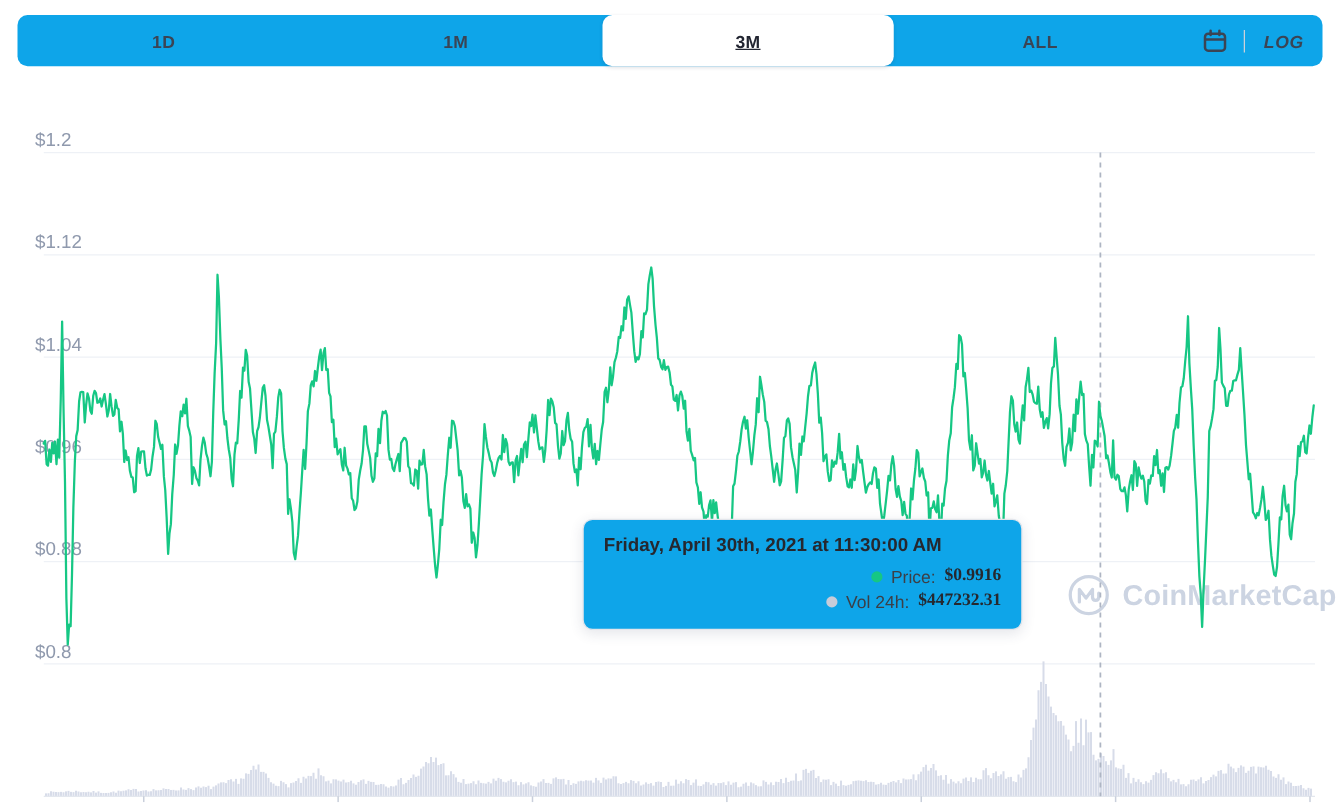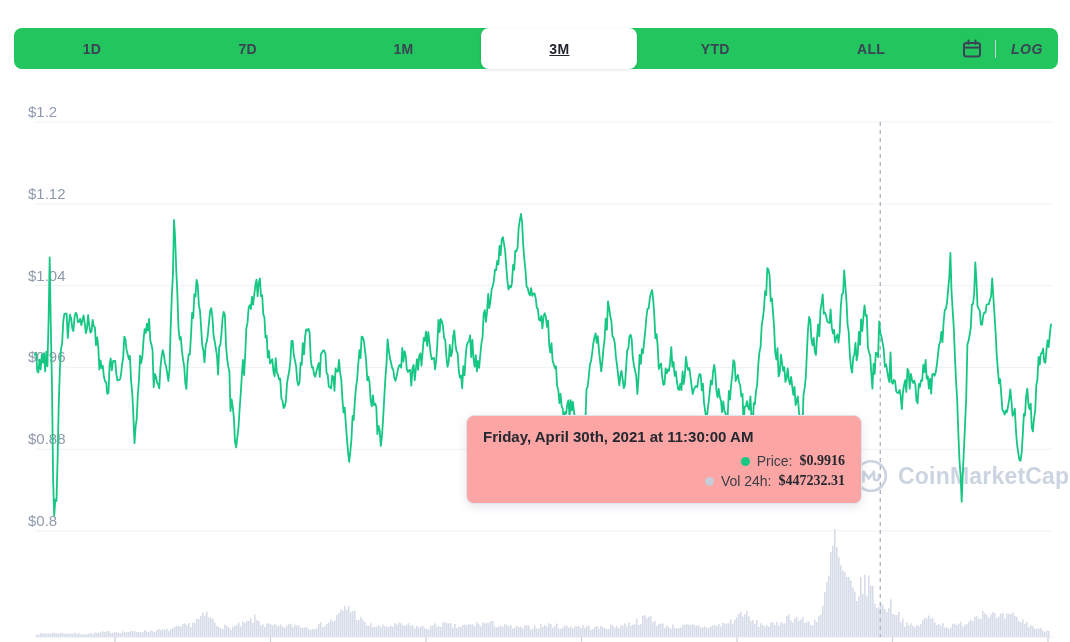--- a/index.html
+++ b/index.html
@@ -2,22 +2,22 @@
 <html><head>
 <meta charset="utf-8">
 <style>
   html,body{margin:0;padding:0;background:#ffffff;}
   .stage{
     position:relative;width:1070px;height:642px;overflow:hidden;
     font-family:"Liberation Sans",sans-serif;background:#ffffff;
   }
   
   .toolbar{
-    position:absolute;left:14px;top:28px;width:1044px;height:41px;
-    background:#22c55e;border-radius:8px;display:flex;align-items:stretch;
+    position:absolute;left:14px;top:12px;width:1044px;height:41px;
+    background:#0ea5e9;border-radius:8px;display:flex;align-items:stretch;
     padding:0;box-sizing:border-box;
   }
   .range-btn{
     flex:1 1 0;border:none;background:transparent;cursor:pointer;
     font-family:"Liberation Sans",sans-serif;font-size:14px;font-weight:700;
     color:#3b4454;border-radius:8px;letter-spacing:.3px;padding:0;
   }
   .range-btn.active{
     background:#ffffff;box-shadow:0 1px 3px rgba(24,32,56,.12);color:#222531;text-decoration:underline;
   }
@@ -35,22 +35,22 @@
   .chart-svg{position:absolute;left:0;top:0;z-index:2;}
   .chart-svg text{font-family:"Liberation Sans",sans-serif;}
   
   .watermark{
     position:absolute;left:853px;top:458px;z-index:1;display:flex;
     align-items:center;gap:9px;color:#ccd4e2;pointer-events:none;
   }
   .watermark .wm-text{font-size:23px;font-weight:700;letter-spacing:.2px;}
   
   .tooltip{
-    position:absolute;left:466px;top:415px;width:396px;box-sizing:border-box;
-    background:#fca5a5;border:1px solid #e2e5eb;border-radius:8px;z-index:5;
+    position:absolute;left:466px;top:415px;width:352px;box-sizing:border-box;
+    background:#0ea5e9;border:1px solid #e2e5eb;border-radius:8px;z-index:5;
     box-shadow:0 3px 10px rgba(50,60,90,.12);padding:12px 16px 12px 16px;
   }
   .tooltip .tt-title{font-size:15px;font-weight:700;color:#26282f;margin-bottom:6px;}
   .tt-row{display:flex;align-items:center;gap:7px;font-size:14px;color:#3c3f46;line-height:20px;justify-content:flex-end;}
   .tt-dot{width:9px;height:9px;border-radius:50%;flex:0 0 auto;}
   .tt-dot.price{background:#16c784;}
   .tt-dot.vol{background:#c7ccd9;}
   .tt-val{font-weight:700;color:#26282f;font-family:Liberation Serif, serif;}
 </style>
 </head>
@@ -595,24 +595,22 @@
       <line x1="581.5" y1="637" x2="581.5" y2="642" stroke="#c9cfdb" stroke-width="1.2"></line>
       <line x1="737" y1="637" x2="737" y2="642" stroke="#c9cfdb" stroke-width="1.2"></line>
       <line x1="892.5" y1="637" x2="892.5" y2="642" stroke="#c9cfdb" stroke-width="1.2"></line>
       <line x1="1048" y1="637" x2="1048" y2="642" stroke="#c9cfdb" stroke-width="1.2"></line>
       <line x1="880.312" y1="122" x2="880.312" y2="637" stroke="#aeb5c3" stroke-width="1.4" stroke-dasharray="4 4"></line>
       <polyline points="35.0,354.9 36.1,352.7 37.3,371.3 38.4,372.5 39.5,359.6 40.7,369.5 41.8,354.3 42.9,362.7 44.0,353.2 45.2,371.4 46.3,351.7 47.4,366.2 48.6,319.5 49.7,257.3 50.8,326.1 52.0,385.8 53.1,478.7 54.2,515.7 55.3,499.7 56.5,501.0 57.6,459.7 58.7,405.7 59.9,368.8 61.0,348.9 62.1,344.1 63.3,321.0 64.4,313.8 65.5,313.5 66.6,313.6 67.8,338.0 68.9,324.0 70.0,314.7 71.2,318.8 72.3,328.7 73.4,331.0 74.6,316.6 75.7,312.7 76.8,314.5 77.9,322.2 79.1,321.8 80.2,318.8 81.3,325.2 82.5,319.7 83.6,315.3 84.7,323.1 85.9,333.2 87.0,328.4 88.1,315.2 89.2,324.9 90.4,332.7 91.5,331.6 92.6,319.9 93.8,326.4 94.9,327.5 96.0,345.1 97.2,337.4 98.3,347.1 99.4,369.6 100.5,360.4 101.7,368.0 102.8,365.8 103.9,376.5 105.1,381.5 106.2,382.0 107.3,393.8 108.5,392.9 109.6,364.8 110.7,358.5 111.8,370.4 113.0,361.2 114.1,361.0 115.2,361.0 116.4,374.6 117.5,380.5 118.6,379.8 119.8,379.9 120.9,375.6 122.0,365.4 123.2,357.5 124.3,336.6 125.4,339.1 126.5,349.4 127.7,354.4 128.8,359.1 129.9,355.8 131.1,381.1 132.2,392.2 133.3,413.6 134.5,443.1 135.6,426.6 136.7,419.3 137.8,395.3 139.0,380.0 140.1,355.6 141.2,363.0 142.4,356.2 143.5,340.5 144.6,329.1 145.8,333.0 146.9,323.7 148.0,330.7 149.1,319.0 150.3,340.8 151.4,344.5 152.5,349.5 153.7,387.2 154.8,373.8 155.9,376.5 157.1,382.5 158.2,384.6 159.3,388.3 160.4,367.9 161.6,356.7 162.7,350.1 163.8,354.1 165.0,362.9 166.1,366.4 167.2,373.0 168.4,381.0 169.5,369.6 170.6,329.7 171.7,298.5 172.9,274.6 174.0,219.8 175.1,237.2 176.3,271.0 177.4,294.6 178.5,328.1 179.7,339.6 180.8,337.0 181.9,350.4 183.0,359.4 184.2,366.4 185.3,383.0 186.4,389.0 187.6,363.5 188.7,354.2 189.8,354.6 191.0,335.7 192.1,312.8 193.2,318.1 194.4,294.1 195.5,296.5 196.6,279.9 197.7,284.4 198.9,305.4 200.0,310.7 201.1,327.3 202.3,345.6 203.4,350.9 204.5,362.4 205.7,344.9 206.8,341.8 207.9,334.0 209.0,322.4 210.2,310.3 211.3,308.2 212.4,316.6 213.6,335.8 214.7,341.3 215.8,348.2 217.0,355.8 218.1,374.5 219.2,347.0 220.3,345.3 221.5,333.3 222.6,318.0 223.7,311.8 224.9,314.8 226.0,344.8 227.1,358.3 228.3,366.9 229.4,371.3 230.5,411.1 231.6,399.4 232.8,407.5 233.9,417.9 235.0,442.1 236.2,447.3 237.3,437.2 238.4,428.7 239.6,409.4 240.7,394.2 241.8,376.5 242.9,359.9 244.1,375.2 245.2,355.2 246.3,328.9 247.5,322.9 248.6,308.3 249.7,305.1 250.9,309.1 252.0,296.8 253.1,304.6 254.2,295.0 255.4,285.1 256.5,279.7 257.6,296.1 258.8,282.4 259.9,278.5 261.0,296.0 262.2,295.4 263.3,314.3 264.4,317.1 265.5,337.7 266.7,335.7 267.8,357.7 268.9,350.9 270.1,363.5 271.2,361.2 272.3,359.3 273.5,371.8 274.6,376.3 275.7,358.2 276.9,372.4 278.0,374.9 279.1,379.5 280.2,378.5 281.4,398.6 282.5,400.6 283.6,408.0 284.8,406.4 285.9,401.2 287.0,383.7 288.2,376.2 289.3,370.8 290.4,360.2 291.5,341.0 292.7,341.0 293.8,355.0 294.9,360.3 296.1,366.3 297.2,380.6 298.3,385.4 299.5,382.7 300.6,362.7 301.7,364.9 302.8,343.1 304.0,354.5 305.1,336.6 306.2,329.4 307.4,330.5 308.5,328.8 309.6,332.4 310.8,359.9 311.9,367.7 313.0,367.1 314.1,374.5 315.3,376.8 316.4,371.2 317.5,367.3 318.7,363.2 319.8,376.9 320.9,354.3 322.1,352.3 323.2,350.3 324.3,350.6 325.4,353.3 326.6,373.0 327.7,374.7 328.8,386.6 330.0,386.9 331.1,388.4 332.2,375.6 333.4,376.6 334.5,390.9 335.6,368.5 336.7,371.7 337.9,371.4 339.0,359.9 340.1,372.9 341.3,379.5 342.4,398.9 343.5,412.5 344.7,407.6 345.8,423.5 346.9,437.9 348.1,452.6 349.2,462.0 350.3,451.8 351.4,439.6 352.6,415.8 353.7,420.0 354.8,401.9 356.0,387.2 357.1,379.9 358.2,364.6 359.4,350.2 360.5,358.2 361.6,336.6 362.7,337.0 363.9,341.0 365.0,350.6 366.1,360.3 367.3,380.3 368.4,376.6 369.5,382.0 370.7,400.8 371.8,406.3 372.9,395.3 374.0,405.1 375.2,403.6 376.3,406.9 377.4,434.2 378.6,426.0 379.7,430.5 380.8,445.9 382.0,436.0 383.1,418.7 384.2,399.0 385.3,379.2 386.5,363.6 387.6,339.3 388.7,349.3 389.9,358.0 391.0,362.5 392.1,367.8 393.3,370.0 394.4,378.1 395.5,380.8 396.6,376.4 397.8,370.1 398.9,366.3 400.0,364.8 401.2,367.6 402.3,348.0 403.4,361.7 404.6,351.2 405.7,355.2 406.8,369.2 407.9,372.0 409.1,370.1 410.2,369.9 411.3,385.7 412.5,368.3 413.6,364.8 414.7,380.3 415.9,368.5 417.0,359.1 418.1,369.8 419.2,355.6 420.4,353.4 421.5,365.8 422.6,352.2 423.8,338.0 424.9,340.8 426.0,331.7 427.2,346.0 428.3,332.2 429.4,342.0 430.6,352.9 431.7,359.4 432.8,358.3 433.9,357.9 435.1,369.5 436.2,360.4 437.3,344.4 438.5,320.0 439.6,332.1 440.7,318.9 441.9,321.3 443.0,326.0 444.1,338.3 445.2,339.4 446.4,356.8 447.5,366.9 448.6,362.7 449.8,344.8 450.9,356.2 452.0,353.0 453.2,336.2 454.3,330.3 455.4,344.0 456.5,351.0 457.7,353.4 458.8,370.7 459.9,377.7 461.1,375.6 462.2,388.3 463.3,366.2 464.5,375.4 465.6,357.4 466.7,345.7 467.8,342.4 469.0,341.3 470.1,335.3 471.2,357.1 472.4,339.9 473.5,358.5 474.6,366.7 475.8,355.1 476.9,371.4 478.0,360.8 479.1,367.9 480.3,355.0 481.4,343.6 482.5,337.6 483.7,313.4 484.8,310.2 485.9,321.8 487.1,311.4 488.2,293.9 489.3,308.2 490.4,301.4 491.6,289.7 492.7,286.2 493.8,281.3 495.0,269.6 496.1,270.3 497.2,261.0 498.4,264.4 499.5,246.0 500.6,255.1 501.7,239.8 502.9,237.1 504.0,243.9 505.1,250.1 506.3,267.0 507.4,280.9 508.5,289.5 509.7,285.8 510.8,287.5 511.9,283.4 513.1,264.9 514.2,269.9 515.3,250.7 516.4,251.3 517.6,247.7 518.7,227.3 519.8,220.3 521.0,214.0 522.1,222.9 523.2,244.7 524.4,259.8 525.5,270.5 526.6,286.7 527.7,287.9 528.9,293.5 530.0,295.4 531.1,288.1 532.3,295.9 533.4,293.6 534.5,293.3 535.7,298.1 536.8,307.8 537.9,309.1 539.0,319.7 540.2,320.6 541.3,316.0 542.4,328.4 543.6,316.3 544.7,313.3 545.8,316.6 547.0,326.9 548.1,320.6 549.2,345.0 550.3,352.5 551.5,343.1 552.6,360.6 553.7,363.9 554.9,368.2 556.0,366.3 557.1,385.9 558.3,390.0 559.4,403.1 560.5,393.8 561.6,405.9 562.8,409.3 563.9,423.3 565.0,412.2 566.2,413.3 567.3,404.0 568.4,400.3 569.6,417.1 570.7,400.1 571.8,410.5 572.9,401.9 574.1,412.7 575.2,421.0 576.3,431.6 577.5,417.9 578.6,437.3 579.7,456.5 580.9,452.0 582.0,467.1 583.1,443.1 584.3,435.5 585.4,421.7 586.5,389.0 587.6,386.9 588.8,376.5 589.9,364.6 591.0,361.4 592.2,353.2 593.3,343.5 594.4,337.4 595.6,333.4 596.7,342.8 597.8,336.2 598.9,349.6 600.1,361.0 601.2,371.4 602.3,362.0 603.5,348.1 604.6,339.5 605.7,318.6 606.9,329.8 608.0,301.4 609.1,308.0 610.2,315.5 611.4,321.5 612.5,336.5 613.6,337.6 614.8,343.4 615.9,356.8 617.0,365.1 618.2,375.7 619.3,385.4 620.4,375.7 621.5,370.8 622.7,379.3 623.8,388.2 624.9,385.1 626.1,368.1 627.2,350.3 628.3,348.9 629.5,336.4 630.6,334.8 631.7,339.1 632.8,357.7 634.0,365.7 635.1,370.8 636.2,375.9 637.4,394.0 638.5,377.8 639.6,354.9 640.8,363.9 641.9,349.2 643.0,353.1 644.1,342.2 645.3,330.8 646.4,317.0 647.5,308.8 648.7,308.3 649.8,298.3 650.9,293.6 652.1,290.0 653.2,299.5 654.3,315.2 655.4,338.2 656.6,334.1 657.7,346.7 658.8,369.0 660.0,365.1 661.1,363.6 662.2,377.1 663.4,384.8 664.5,384.0 665.6,368.3 666.8,373.4 667.9,369.3 669.0,370.9 670.1,362.3 671.3,347.1 672.4,366.7 673.5,361.8 674.7,375.8 675.8,371.3 676.9,381.5 678.1,389.1 679.2,389.9 680.3,383.6 681.4,390.2 682.6,371.5 683.7,384.1 684.8,376.0 686.0,356.8 687.1,365.7 688.2,370.0 689.4,368.0 690.5,377.3 691.6,385.8 692.7,394.1 693.9,389.5 695.0,387.3 696.1,385.9 697.3,387.2 698.4,378.6 699.5,373.9 700.7,374.9 701.8,390.3 702.9,383.6 704.0,402.8 705.2,411.4 706.3,419.5 707.4,412.6 708.6,402.3 709.7,392.5 710.8,380.7 712.0,384.4 713.1,371.5 714.2,365.0 715.3,372.7 716.5,391.2 717.6,397.4 718.7,388.9 719.9,397.3 721.0,400.8 722.1,412.1 723.3,401.5 724.4,411.0 725.5,412.7 726.6,429.2 727.8,413.0 728.9,390.8 730.0,399.5 731.2,384.0 732.3,374.8 733.4,360.1 734.6,362.5 735.7,381.1 736.8,377.6 737.9,374.8 739.1,382.3 740.2,385.2 741.3,396.4 742.5,393.9 743.6,425.5 744.7,406.6 745.9,406.3 747.0,401.1 748.1,407.2 749.3,409.8 750.4,396.3 751.5,416.9 752.6,430.0 753.8,403.0 754.9,404.4 756.0,391.0 757.2,384.6 758.3,364.3 759.4,352.3 760.6,346.6 761.7,325.8 762.8,318.6 763.9,309.7 765.1,291.1 766.2,295.1 767.3,268.1 768.5,269.6 769.6,275.6 770.7,301.1 771.9,298.4 773.0,312.1 774.1,326.8 775.2,352.2 776.4,359.6 777.5,348.2 778.6,376.4 779.8,372.5 780.9,354.6 782.0,362.4 783.2,370.9 784.3,367.2 785.4,381.9 786.5,378.3 787.7,368.4 788.8,379.7 789.9,384.4 791.1,376.8 792.2,386.1 793.3,394.9 794.5,387.0 795.6,405.1 796.7,400.9 797.8,396.3 799.0,412.4 800.1,419.6 801.2,430.1 802.4,428.7 803.5,394.9 804.6,388.4 805.8,377.0 806.9,352.9 808.0,329.5 809.1,317.0 810.3,320.4 811.4,339.2 812.5,345.3 813.7,338.0 814.8,351.7 815.9,354.9 817.1,336.8 818.2,324.3 819.3,336.3 820.5,309.6 821.6,303.3 822.7,294.3 823.8,313.6 825.0,312.5 826.1,315.6 827.2,321.4 828.4,322.6 829.5,323.0 830.6,309.3 831.8,327.4 832.9,333.4 834.0,329.8 835.1,342.3 836.3,337.4 837.4,334.5 838.5,342.7 839.7,331.3 840.8,306.6 841.9,294.4 843.1,293.1 844.2,270.3 845.3,285.5 846.4,299.6 847.6,324.6 848.7,331.7 849.8,354.2 851.0,367.5 852.1,372.6 853.2,357.5 854.4,354.2 855.5,342.8 856.6,360.3 857.7,354.3 858.9,331.8 860.0,344.9 861.1,319.5 862.3,331.0 863.4,317.1 864.5,305.3 865.7,316.0 866.8,315.1 867.9,347.2 869.0,352.3 870.2,355.3 871.3,373.2 872.4,388.6 873.6,363.9 874.7,374.0 875.8,352.6 877.0,353.5 878.1,357.2 879.2,321.4 880.3,332.7 881.5,336.9 882.6,342.9 883.7,349.0 884.9,366.6 886.0,364.4 887.1,370.2 888.3,377.7 889.4,382.0 890.5,352.3 891.6,381.7 892.8,383.7 893.9,379.8 895.0,380.9 896.2,391.1 897.3,392.9 898.4,393.0 899.6,389.9 900.7,396.1 901.8,409.1 903.0,391.5 904.1,385.0 905.2,380.2 906.3,392.0 907.5,368.9 908.6,371.2 909.7,388.8 910.9,373.9 912.0,379.7 913.1,382.9 914.3,380.6 915.4,385.2 916.5,400.9 917.6,403.2 918.8,384.0 919.9,386.9 921.0,380.4 922.2,380.7 923.3,364.9 924.4,372.1 925.6,360.0 926.7,378.6 927.8,376.2 928.9,388.6 930.1,378.7 931.2,393.6 932.3,374.3 933.5,373.7 934.6,375.7 935.7,372.5 936.9,364.5 938.0,354.8 939.1,344.7 940.2,342.1 941.4,331.9 942.5,342.2 943.6,322.2 944.8,309.9 945.9,309.0 947.0,302.6 948.2,288.6 949.3,277.6 950.4,253.0 951.5,290.5 952.7,310.9 953.8,327.7 954.9,355.7 956.1,381.8 957.2,399.7 958.3,432.0 959.5,460.9 960.6,475.9 961.7,501.6 962.8,472.8 964.0,448.2 965.1,423.5 966.2,397.9 967.4,344.8 968.5,341.1 969.6,335.0 970.8,327.3 971.9,304.6 973.0,304.1 974.2,293.4 975.3,262.4 976.4,279.6 977.5,306.1 978.7,308.7 979.8,310.6 980.9,324.6 982.1,324.6 983.2,315.5 984.3,312.6 985.5,312.5 986.6,304.8 987.7,304.2 988.8,304.2 990.0,299.5 991.1,295.9 992.2,278.5 993.4,297.7 994.5,314.8 995.6,332.3 996.8,356.1 997.9,369.6 999.0,383.4 1000.1,379.0 1001.3,394.9 1002.4,409.9 1003.5,411.5 1004.7,414.6 1005.8,410.4 1006.9,412.2 1008.1,405.9 1009.2,399.3 1010.3,389.4 1011.4,400.5 1012.6,415.9 1013.7,413.9 1014.8,408.6 1016.0,431.7 1017.1,444.5 1018.2,452.3 1019.4,459.8 1020.5,460.8 1021.6,453.6 1022.7,435.9 1023.9,413.9 1025.0,415.5 1026.1,396.7 1027.3,388.6 1028.4,404.0 1029.5,409.1 1030.7,403.7 1031.8,427.7 1032.9,431.4 1034.0,418.6 1035.2,410.8 1036.3,385.4 1037.4,379.3 1038.6,356.8 1039.7,364.9 1040.8,353.7 1042.0,353.0 1043.1,348.6 1044.2,361.7 1045.3,362.8 1046.5,349.6 1047.6,340.4 1048.7,347.0 1049.9,333.6 1051.0,324.3" fill="none" stroke="#16c784" stroke-width="1.8" stroke-linejoin="round" stroke-linecap="round"></polyline>
     </svg>
 
   <div class="toolbar">
     <button class="range-btn">1D</button>
-    <button class="range-btn">7D</button>
     <button class="range-btn">1M</button>
     <button class="range-btn active">3M</button>
-    <button class="range-btn">YTD</button>
     <button class="range-btn">ALL</button>
     <button class="icon-btn">
       <svg width="22" height="22" viewBox="0 0 22 22">
         <rect x="3" y="5" width="16" height="13.5" rx="2.5" fill="none" stroke="#3b4454" stroke-width="2"></rect>
         <line x1="3.8" y1="9.6" x2="18.2" y2="9.6" stroke="#3b4454" stroke-width="2"></line>
         <line x1="7.5" y1="2.6" x2="7.5" y2="6" stroke="#3b4454" stroke-width="2" stroke-linecap="round"></line>
         <line x1="14.5" y1="2.6" x2="14.5" y2="6" stroke="#3b4454" stroke-width="2" stroke-linecap="round"></line>
       </svg>
     </button>
     <div class="tb-divider"></div>

